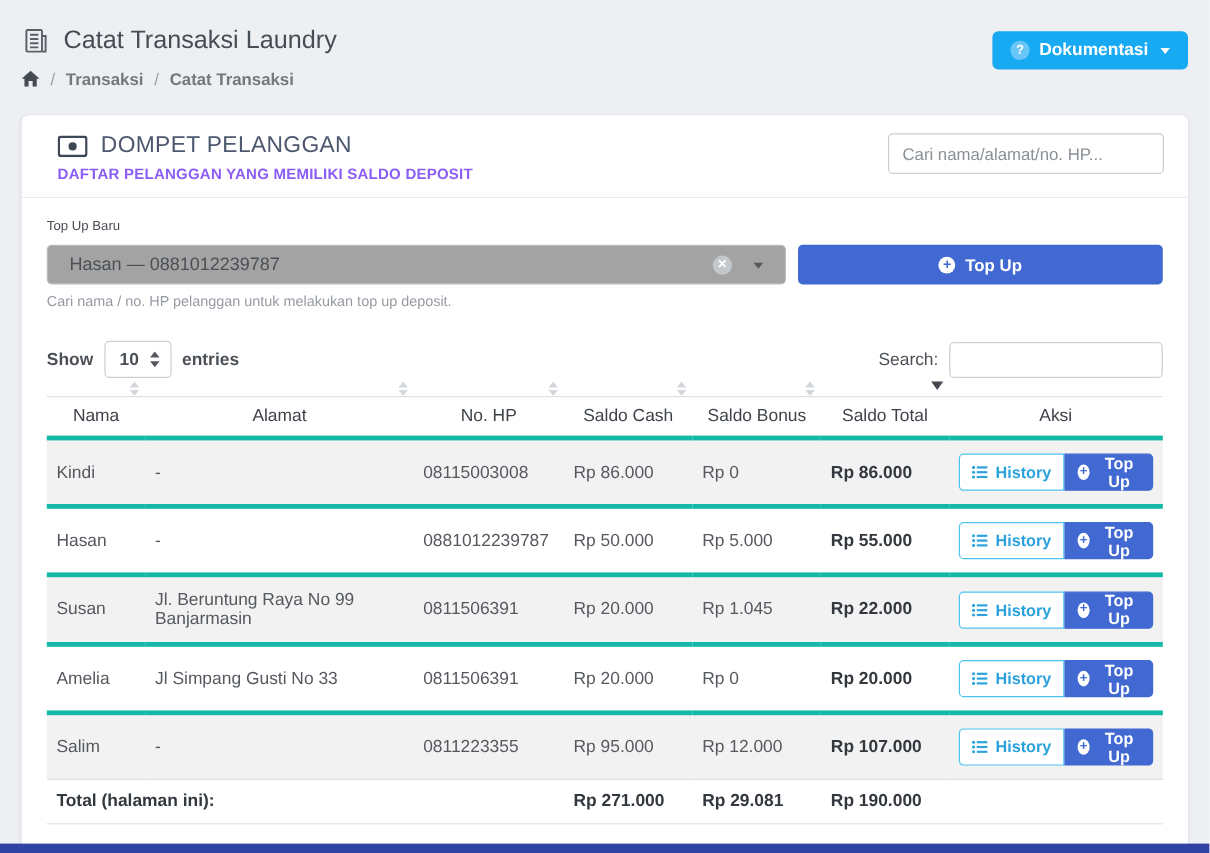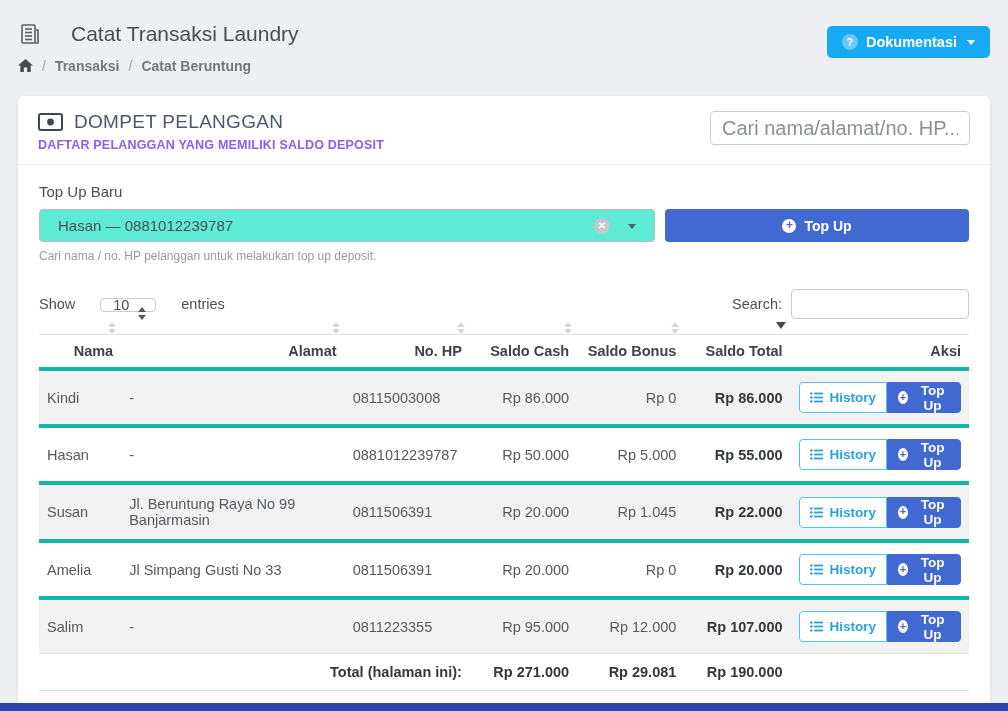--- a/index.html
+++ b/index.html
@@ -8,82 +8,82 @@
     font-family: "Liberation Sans", sans-serif;
     background: #edeff3;
     color: #4b5056;
     overflow: hidden;
     position: relative;
   }
   .page { padding: 16px 18px 0 18px; }
 
   
   .top-header { display:flex; justify-content:space-between; align-items:flex-start; }
-  .title-row { display:flex; align-items:center; gap:29px; margin-top:6px; }
+  .title-row { display:flex; align-items:center; gap:11px; margin-top:6px; }
   .page-title { font-size:21px; font-weight:400; color:#474d54; }
   .breadcrumb { display:flex; align-items:center; gap:9px; margin-top:12px; font-size:14px; color:#73787e; }
   .breadcrumb .sep { color:#9aa0a6; }
   .crumb { cursor:pointer;font-weight:bold; }
   .docs-btn {
     margin-top:10px; background:#17a9f2; border:none; border-radius:5px;
     color:#fff; font-weight:700; font-size:14.5px; padding:8px 15px;
     display:flex; align-items:center; gap:8px; cursor:pointer;
     font-family:"Liberation Sans",sans-serif;
   }
   .q-circle { width:16px; height:16px; border-radius:50%; background:rgba(255,255,255,.35);
     color:#fff; font-size:11px; font-weight:700; display:flex; align-items:center; justify-content:center; }
   .caret-down-w { width:0; height:0; border-left:4px solid transparent; border-right:4px solid transparent; border-top:5px solid #fff; margin-left:2px; }
 
   
   .card { margin-top:22px; background:#fff; border-radius:6px; box-shadow:0 1px 3px rgba(55,65,90,.14); }
-  .card-header { display:flex; justify-content:space-between; align-items:flex-start; padding:15px 20px 12px 20px; border-bottom:1px solid #e9ecef; }
+  .card-header { display:flex; justify-content:space-between; align-items:flex-start; padding:15px 20px 12px 30px; border-bottom:1px solid #e9ecef; }
   .card-title-row { display:flex; align-items:center; gap:11px; }
   .card-title { font-size:19px; font-weight:400; color:#4d586e; letter-spacing:.3px; }
   .card-subtitle { font-size:12.5px; font-weight:700; color:#8b5cf6; margin-top:5px; letter-spacing:.2px; }
-  .filter-input { width:260px; height:34px; border:1px solid #c9ced4; border-radius:4px; padding:0 11px; font-size:20px; color:#4b5056; font-family:"Liberation Sans",sans-serif; }
+  .filter-input { width:230px; height:34px; border:1px solid #c9ced4; border-radius:4px; padding:0 11px; font-size:14px; color:#4b5056; font-family:"Liberation Sans",sans-serif; }
   .filter-input::placeholder { color:#8a9097; }
 
   .card-body { padding:18px 21px 20px 21px; }
-  .topup-label { font-size:15px; color:#4b5056; margin-bottom:9px; }
+  .topup-label { font-size:11px; color:#4b5056; margin-bottom:9px; }
   .topup-row { display:flex; gap:10px; }
   .select2 {
     flex:1; height:33px; border:1px solid #b6bcc2; border-radius:4px;
     display:flex; align-items:center; padding:0 70px 0 18px; position:relative;
-    font-size:15px; color:#4b5056; background:#5eead4; cursor:pointer;
+    font-size:15px; color:#4b5056; background:#a3a3a3; cursor:pointer;
   }
   .clear-circle { position:absolute; right:44px; top:8px; width:16px; height:16px; border-radius:50%;
     background:#c3c8cd; color:#fff; font-size:10px; font-weight:700; display:flex; align-items:center; justify-content:center; line-height:1; }
   .caret-down-g { position:absolute; right:18px; top:14px; width:0; height:0; border-left:4px solid transparent; border-right:4px solid transparent; border-top:5px solid #55595f; }
   .topup-btn {
     width:304px; height:33px; background:#4169d1; border:none; border-radius:4px;
     color:#fff; font-weight:700; font-size:14px; display:flex; align-items:center; justify-content:center; gap:8px;
     cursor:pointer; font-family:"Liberation Sans",sans-serif;
   }
   .plus-circle { width:14px; height:14px; border-radius:50%; background:#fff; color:#4169d1; font-size:12px; font-weight:700; display:flex; align-items:center; justify-content:center; line-height:1; padding-bottom:1px; }
   .topup-help { font-size:12px; color:#969ba2; margin-top:7px; }
 
   
   .dt-controls { display:flex; justify-content:space-between; align-items:center; margin-top:26px; margin-bottom:15px; font-size:14.5px; color:#4b5056; }
-  .dt-length { display:flex; align-items:flex-end; gap:25px; }
-  .length-select { width:56px; height:14px; border:1px solid #c9ced4; border-radius:4px; display:flex; align-items:center; padding:0 8px 0 12px; position:relative; cursor:pointer; }
+  .dt-length { display:flex; align-items:center; gap:9px;font-weight:bold; }
+  .length-select { width:56px; height:31px; border:1px solid #c9ced4; border-radius:4px; display:flex; align-items:center; padding:0 8px 0 12px; position:relative; cursor:pointer; }
   .stepper { position:absolute; right:9px; top:8px; display:flex; flex-direction:column; gap:3px; }
   .tri-up { width:0; height:0; border-left:4px solid transparent; border-right:4px solid transparent; border-bottom:5px solid #55595f; }
   .tri-dn { width:0; height:0; border-left:4px solid transparent; border-right:4px solid transparent; border-top:5px solid #55595f; }
   .dt-search { display:flex; align-items:center; gap:9px;margin-left:28px; }
   .dt-search input { width:178px; height:30px; border:1px solid #c9ced4; border-radius:4px; padding:0 8px; font-size:14px; font-family:"Liberation Sans",sans-serif; }
 
   
   table { width:100%; border-collapse:collapse; font-size:14.5px; table-layout:fixed; }
   thead th {
-    text-align:right; font-weight:700; color:#3e434a; padding:8px 8px;
+    text-align:center; font-weight:400; color:#3e434a; padding:8px 8px;
     border-top:1px solid #dee2e6; border-bottom:1px solid #dee2e6; position:relative; cursor:pointer;
   }
   tbody td { padding:11px 8px; border-top:4px solid #14b8a6; color:#55595f; vertical-align:middle; }
   tbody tr:nth-child(odd) td { background:#f2f2f2; }
-  .num { text-align:right; }
+  .num { }
   .col-total { font-weight:700; color:#33383e; }
   tfoot td { padding:10px 8px; border-top:1px solid #dee2e6; border-bottom:1px solid #dee2e6; font-weight:700; color:#33383e; }
   .sort-icons { position:absolute; top:-13px; right:5px; display:flex; flex-direction:column; gap:2px; }
   .sort-icons .u { width:0; height:0; border-left:4px solid transparent; border-right:4px solid transparent; border-bottom:5px solid #d4d8dc; }
   .sort-icons .d { width:0; height:0; border-left:4px solid transparent; border-right:4px solid transparent; border-top:5px solid #d4d8dc; }
   .sort-active { position:absolute; top:-13px; right:5px; width:0; height:0; border-left:5px solid transparent; border-right:5px solid transparent; border-top:7px solid #43484e; }
 
   .btn-group { display:inline-flex; }
   .btn-history {
     background:#fff; border:1px solid #4fc3f0; color:#2ba2dd; font-weight:700; font-size:13.5px;
@@ -135,21 +135,21 @@
       </div>
       <div class="breadcrumb">
         <span>
           <svg width="15" height="14" viewBox="0 0 16 15" fill="#454b52">
             <path d="M8 0 L16 7 L13.5 7 L13.5 14 L9.8 14 L9.8 9 L6.2 9 L6.2 14 L2.5 14 L2.5 7 L0 7 Z"></path>
           </svg>
         </span>
         <span class="sep">/</span>
         <span class="crumb">Transaksi</span>
         <span class="sep">/</span>
-        <span class="crumb">Catat Beruntung</span>
+        <span class="crumb">Catat Transaksi</span>
       </div>
     </div>
     <button class="docs-btn">
       <span class="q-circle">?</span>
       <span>Dokumentasi</span>
       <span class="caret-down-w"></span>
     </button>
   </div>
 
   <div class="card">

